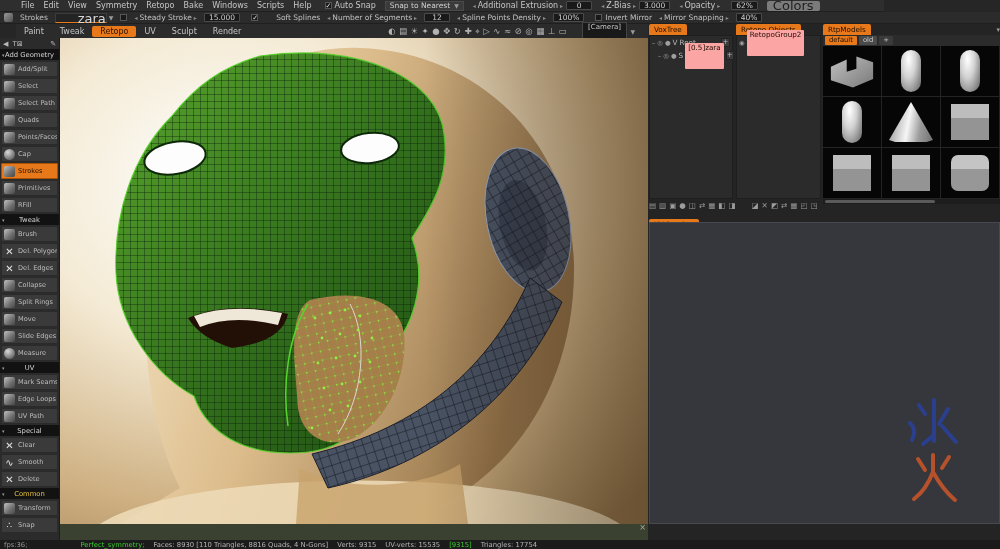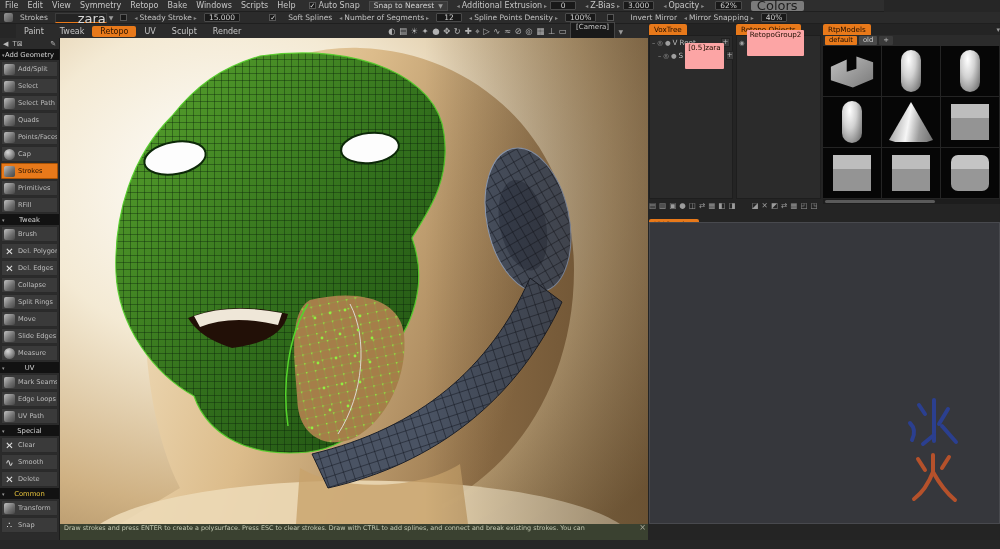--- a/index.html
+++ b/index.html
@@ -1,28 +1,28 @@
 <!DOCTYPE html>
 <html><head>
 <meta charset="utf-8">
 <style>
   *{margin:0;padding:0;box-sizing:border-box}
   html,body{background:#1a1a1a}
   body{font-family:"DejaVu Sans",sans-serif}
   .app{position:relative;width:1000px;height:549px;background:#262626;overflow:hidden;color:#c9c9c9}
 
   
-  .menubar{position:absolute;left:0;top:0;width:884px;height:12px;background:#2e2e2e;border-bottom:1px solid #1f1f1f;display:flex;align-items:center;gap:9px;padding:0 5px;font-size:8px;color:#c6c6c6;white-space:nowrap}
+  .menubar{position:absolute;left:0;top:0;width:884px;height:12px;background:#2e2e2e;border-bottom:1px solid #1f1f1f;display:flex;align-items:center;gap:9px;padding:0 21px;font-size:8px;color:#c6c6c6;white-space:nowrap}
   .menubar .mi{cursor:default}
   .toolbar2{position:absolute;left:0;top:12px;width:1000px;height:12px;background:#2b2b2b;border-bottom:1px solid #1f1f1f;display:flex;align-items:center;gap:7px;padding:0 4px;font-size:7.5px;color:#c0c0c0;white-space:nowrap}
   .row3{position:absolute;left:16px;top:24px;width:648px;height:14px;background:#2b2b2b;display:flex;align-items:center;font-size:8px}
   .wtab{padding:1px 8px;color:#c6c6c6}
   .wtab.active{background:#e8791a;color:#2a1300;border-radius:2px}
   .vp-icons{position:absolute;left:372px;top:1px;height:12px;display:flex;gap:3.5px;align-items:center;color:#b3b3b3;font-size:8.5px}
-  .cam{background:#191919;border:1px solid #454545;color:#c5c5c5;font-size:7px;padding:0 5px;height:18px;line-height:9px;margin-left:0}
+  .cam{background:#191919;border:1px solid #454545;color:#c5c5c5;font-size:7px;padding:0 5px;height:18px;line-height:9px;margin-left:12px}
   .ddarrow{color:#9a9a9a;font-size:6px}
   .cb{width:7px;height:7px;background:#191919;border:1px solid #565656;display:inline-block;flex:none}
   .cb.checked::before{content:"✓";font-size:7px;color:#ddd;line-height:6px;display:block}
   .vbox{background:#191919;border:1px solid #4a4a4a;border-radius:1px;padding:0 4px;min-width:26px;text-align:center;color:#cfcfcf;height:9px;line-height:8px;font-size:7.5px}
   .dlab::before{content:"◂";color:#8a8a8a;font-size:6px;margin-right:2px}
   .dlab::after{content:"▸";color:#8a8a8a;font-size:6px;margin-left:2px}
   .dd{background:#3a3a3a;border:1px solid #4a4a4a;padding:0 4px;height:10px;line-height:9px;font-size:7.5px;color:#d0d0d0;display:flex;align-items:center;gap:4px}
   .combo{background:#242424;border:1px solid #3c3c3c;border-bottom:1px solid #e8791a;min-width:52px;text-align:right;height:10px;line-height:9px;font-size:13px;color:#d8d8d8}
   .btn-colors{background:#7b7b7b;color:#1e1e1e;border-radius:2px;padding:0 6px;height:10px;line-height:10px;font-size:13px}
   .mini-icon{width:9px;height:9px;background:linear-gradient(135deg,#9a9a9a,#4f4f4f);border-radius:2px;flex:none}
@@ -125,29 +125,29 @@
   <div class="toolbar2">
     <span class="mini-icon"></span>
     <span>Strokes</span>
     <span style="display:flex;align-items:center;gap:2px">
       <span class="combo">zara</span>
       <span class="ddarrow">▼</span>
     </span>
     <span class="cb"></span>
     <span class="dlab">Steady Stroke</span>
     <span class="vbox">15.000</span>
-    <span style="display:flex;align-items:center;gap:12px;margin-left:22px">
+    <span style="display:flex;align-items:center;gap:18px;margin-left:4px">
       <span class="cb checked"></span>
       <span>Soft Splines</span>
     </span>
     <span class="dlab">Number of Segments</span>
     <span class="vbox">12</span>
     <span class="dlab">Spline Points Density</span>
     <span class="vbox">100%</span>
-    <span style="display:flex;align-items:center;gap:16px;margin-left:4px">
+    <span style="display:flex;align-items:center;gap:3px;margin-left:4px">
       <span class="cb"></span>
       <span>Invert Mirror</span>
     </span>
     <span class="dlab">Mirror Snapping</span>
     <span class="vbox">40%</span>
   </div>
 
   <div class="row3">
     <span class="wtab">Paint</span>
     <span class="wtab">Tweak</span>
@@ -523,18 +523,26 @@
           <path d="M34 77 Q27 95 15 104"></path>
           <path d="M34 77 Q44 95 56 105"></path>
           <path d="M19 64 L26 75"></path>
           <path d="M50 62 L43 73"></path>
         </g>
       </svg>
     </div>
   </div>
 
   <div class="helpbox">
-    <div>Draw strokes and press ENTER to create a polysurface. Press ESC to clear strokes. Draw with CTRL to add splines, and connect and break existing strokes. You can</div>
     <span class="close">×</span>
   </div>
 
+  <div class="statusbar">
+    <span class="dim">fps:36;</span>
+    <span class="green sym">Perfect_symmetry;</span>
+    <span>Faces: 8930 [110 Triangles, 8816 Quads, 4 N-Gons]</span>
+    <span>Verts: 9315</span>
+    <span>UV-verts: 15535</span>
+    <span class="green">[9315]</span>
+    <span>Triangles: 17754</span>
+  </div>
 
 </div>
 
 </body></html>

